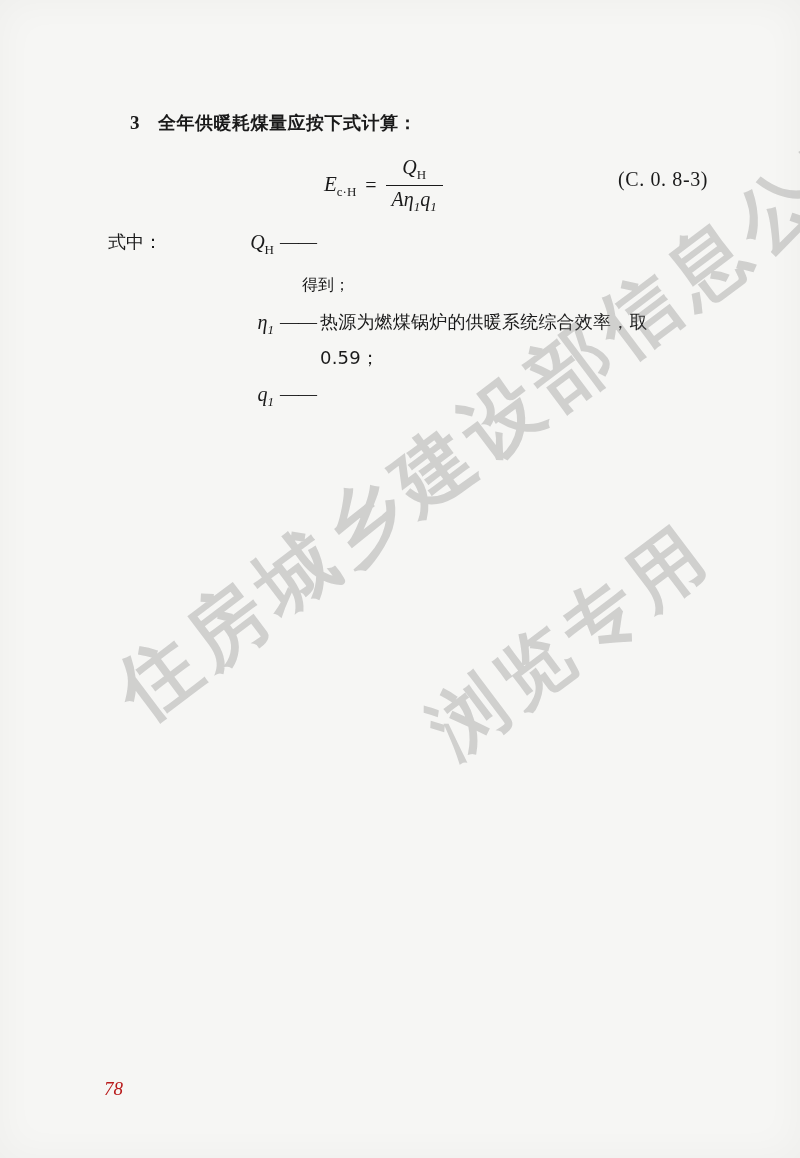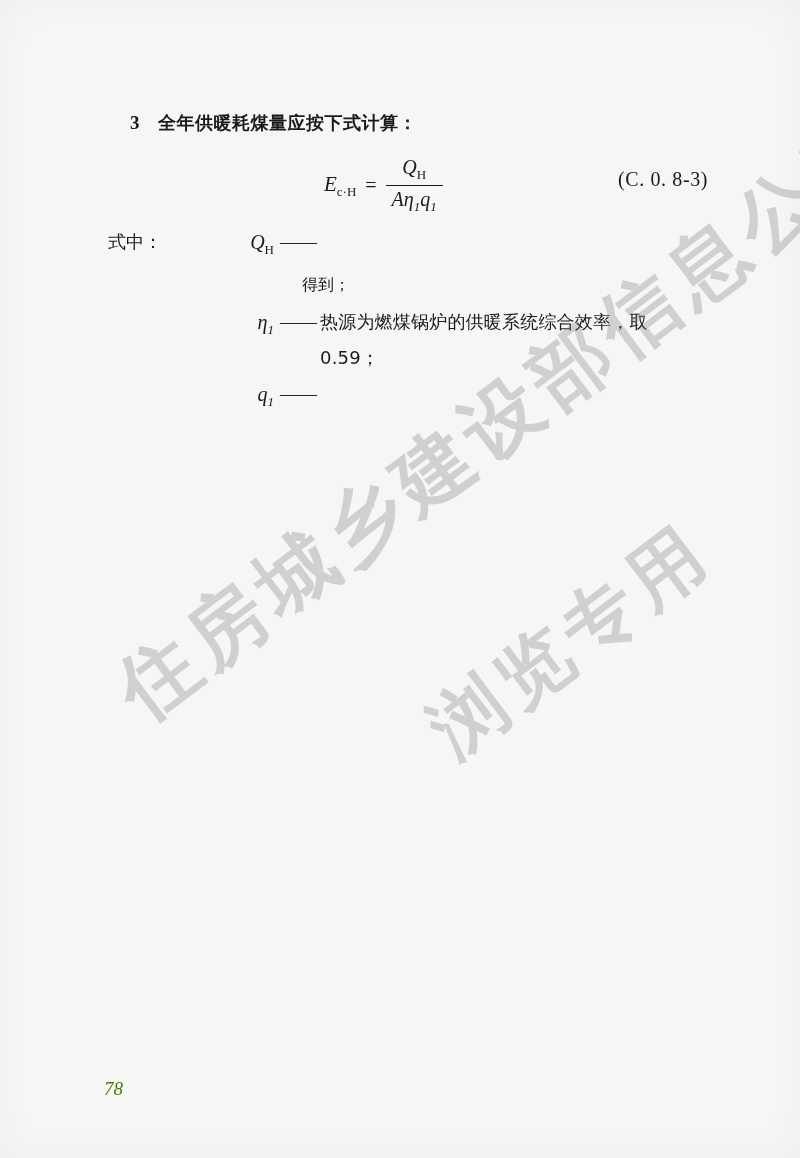--- a/index.html
+++ b/index.html
@@ -205,21 +205,21 @@
   }
 
   
   .page-number {
     position: absolute;
     left: 104px;
     bottom: 58px;
     font-family: "Liberation Serif", serif;
     font-style: italic;
     font-size: 19px;
-    color: #4d7c0f;
+    color: #b91c1c;
   }
 </style>
 </head>
 <body>
 
 <div class="page">
 
   <div class="content">
 
     <div class="item-line">

